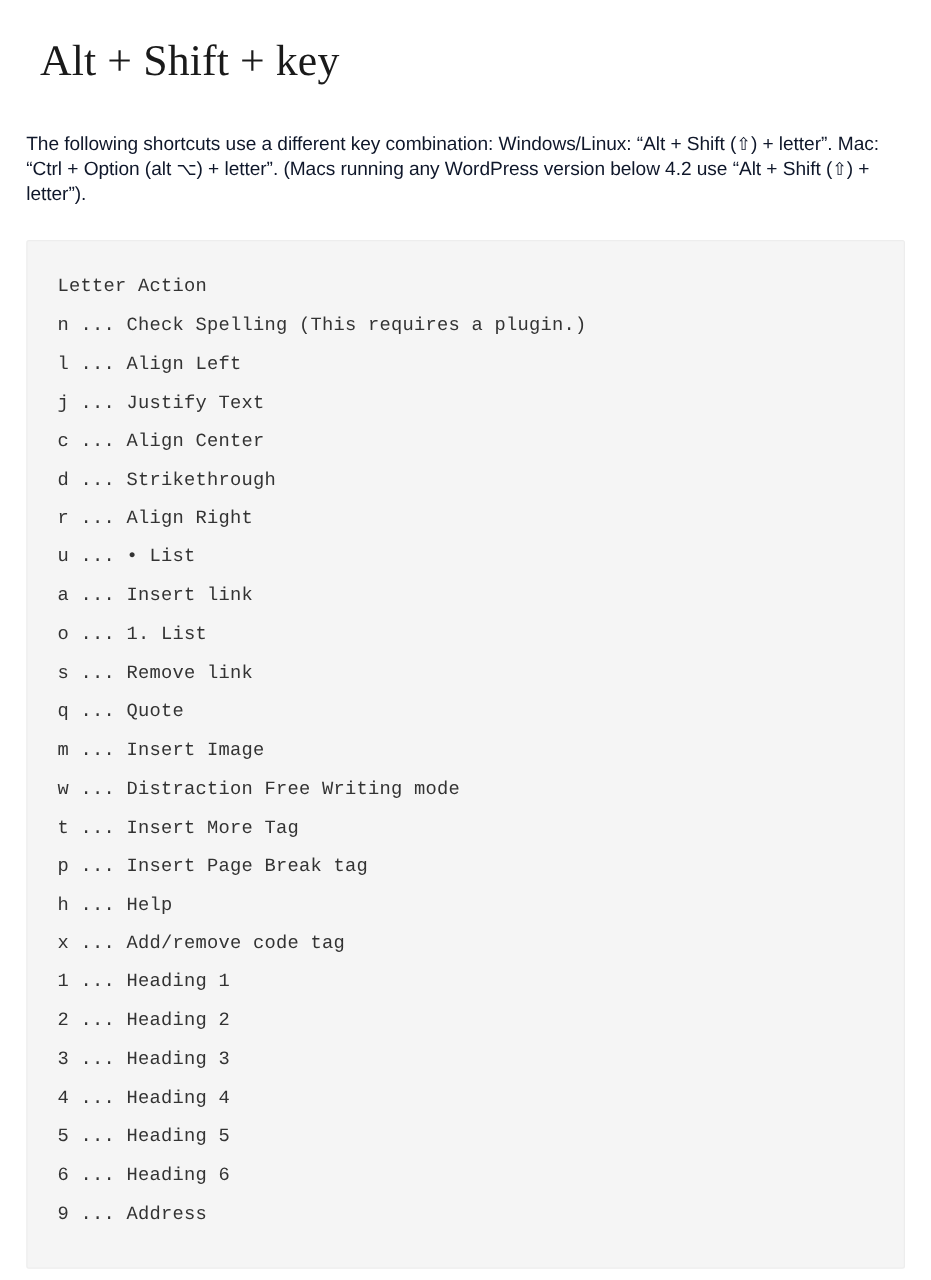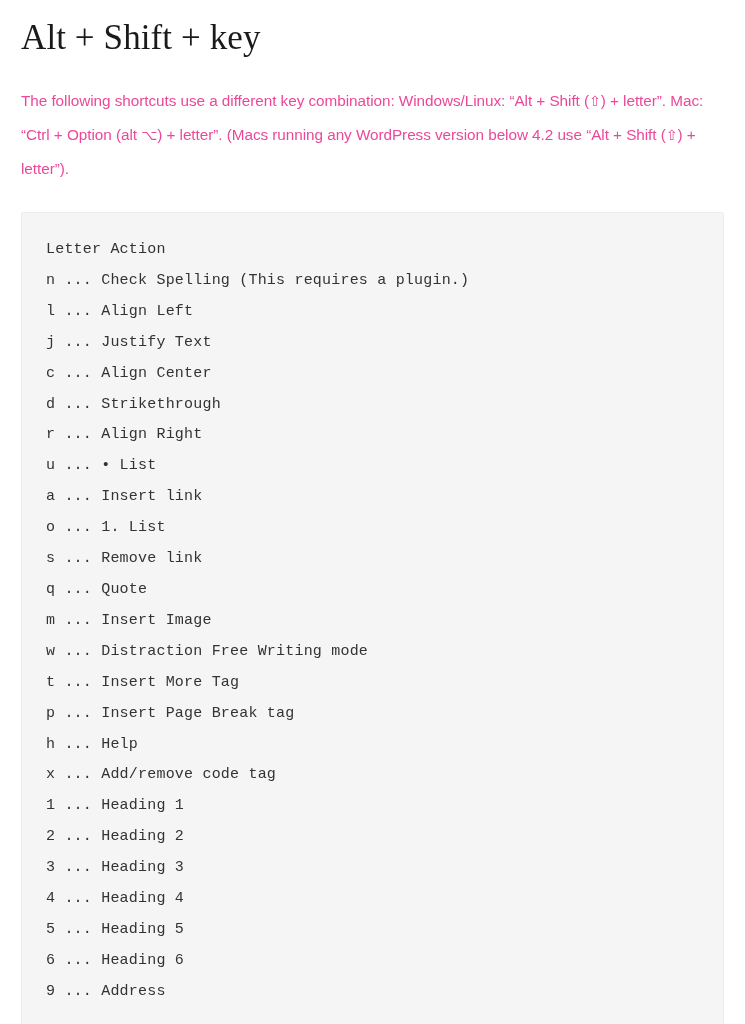--- a/index.html
+++ b/index.html
@@ -21,31 +21,31 @@
     padding: 0 21px;
   }
 
   
   .page-title {
     font-family: "Liberation Serif", serif;
     font-size: 35px;
     font-weight: 400;
     line-height: 1.2;
     color: #1a1a1a;
-    margin: 0;
+    margin: 11px;
     padding-top: 17px;
     letter-spacing: 0.1px;
   }
 
   
   .intro {
     font-family: "Liberation Sans", sans-serif;
     font-size: 15.3px;
-    line-height: 33px;
-    color: #ec4899;
+    line-height: 19px;
+    color: #0f172a;
     margin: 0;
     padding-top: 25px;
     max-width: 690px;
     letter-spacing: -0.05px;
   }
   .intro .kbd-glyph {
     font-family: "DejaVu Sans", sans-serif;
     font-size: 14px;
   }
 

